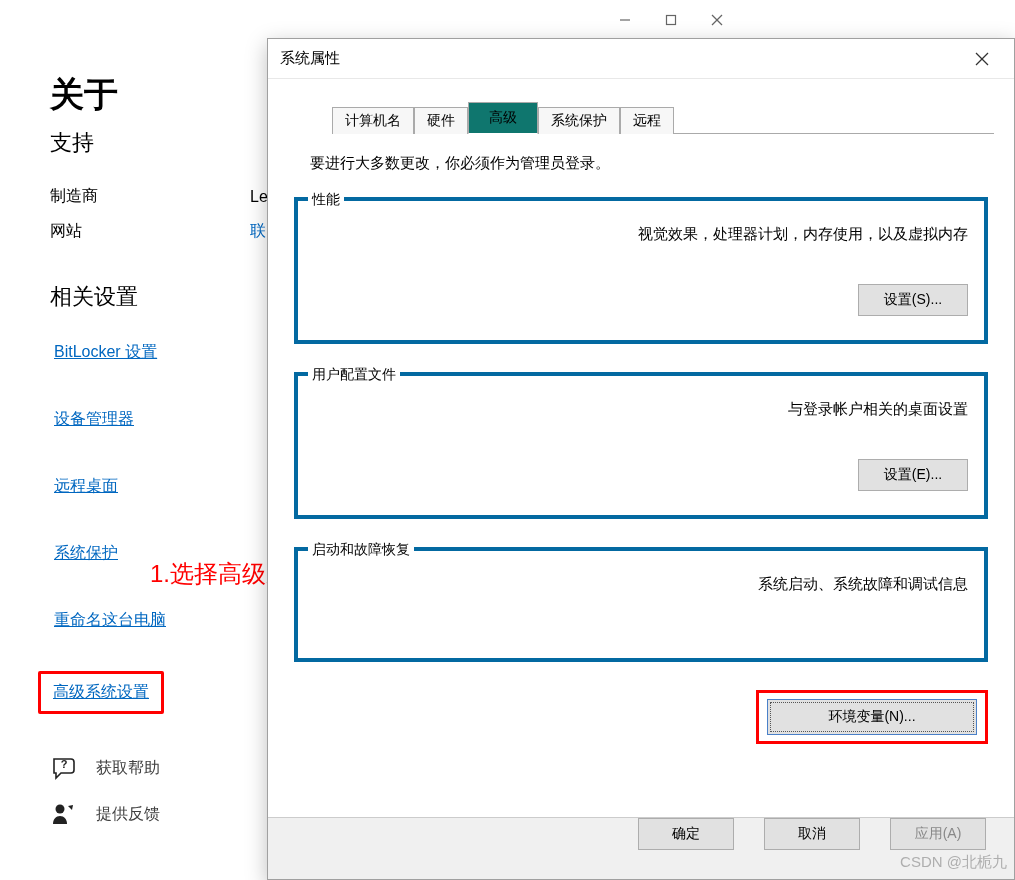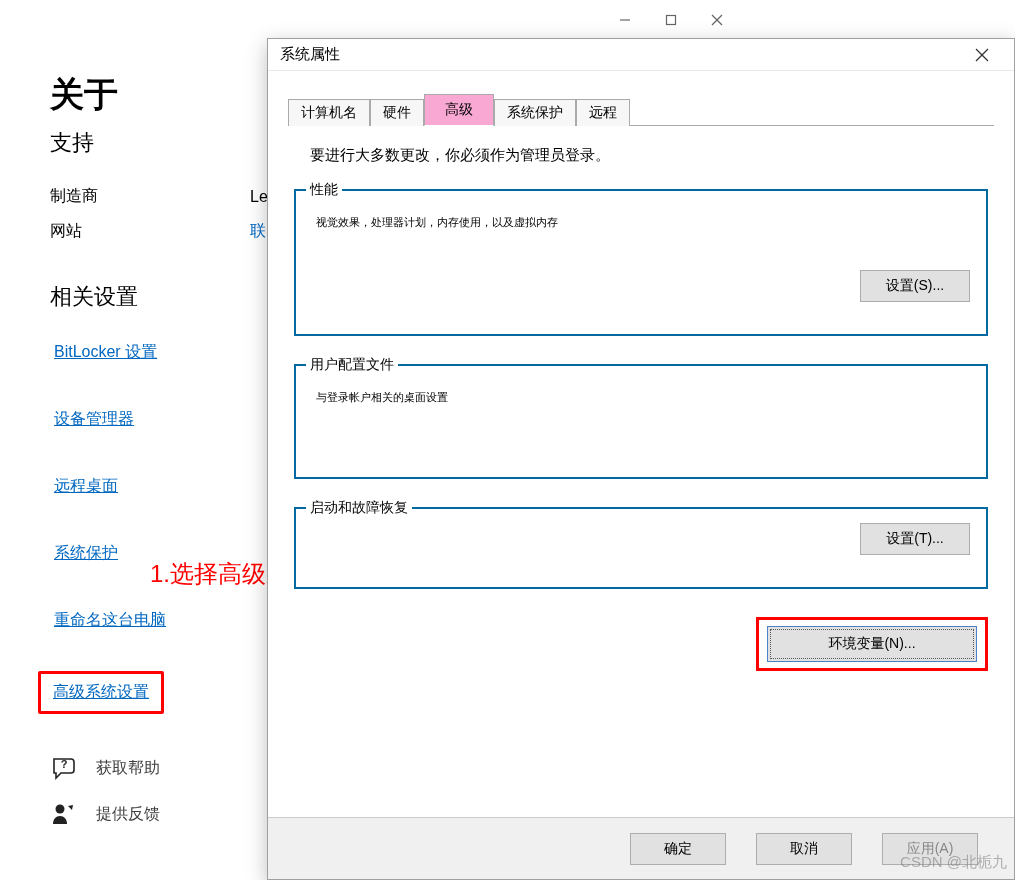--- a/index.html
+++ b/index.html
@@ -107,21 +107,21 @@
     left: 267px;
     top: 38px;
     width: 748px;
     height: 842px;
     background: #fff;
     border: 1px solid #a0a0a0;
     box-shadow: 0 6px 20px rgba(0,0,0,0.25);
     z-index: 10;
   }
   .dialog-titlebar {
-    height: 32px;
+    height: 40px;
     display: flex;
     align-items: center;
     padding: 0 12px;
     font-size: 15px;
     border-bottom: 1px solid #e8e8e8;
   }
   .dialog-titlebar .title-text { flex: 1; }
   .dialog-close {
     width: 40px;
     height: 40px;
@@ -133,60 +133,62 @@
   .dialog-body {
     padding: 22px 20px 0 20px;
     position: relative;
   }
   
   .tab-strip {
     display: flex;
     align-items: flex-end;
     border-bottom: 1px solid #aaa;
     margin-bottom: 20px;
+    margin-left: 44px;
   }
   .tab {
     border: 1px solid #aaa;
     border-bottom: none;
     background: #f7f7f7;
     padding: 4px 12px;
     font-size: 14px;
     margin-right: 0;
     position: relative;
     top: 1px;
   }
   .tab.active {
-    background: #f9a8d4;
+    background: #0f766e;
     border-bottom: 1px solid #fff;
     padding: 6px 20px;
     top: 1px;
     z-index: 2;
   }
   .instruction {
     font-size: 15px;
     margin: 3px 0 24px 22px;
   }
   
   .groupbox {
-    border: 2px solid #0369a1;
+    border: 4px solid #0369a1;
     margin: 0 6px 28px 6px;
-    padding: 14px 16px 32px 16px;
+    padding: 14px 16px 24px 16px;
     position: relative;
   }
   .groupbox .legend {
     position: absolute;
     top: -10px;
     left: 10px;
     background: #fff;
     padding: 0 4px;
     font-size: 14px;
   }
   .groupbox .desc {
-    font-size: 11px;
+    font-size: 15px;
     margin: 10px 0 40px 4px;
+    text-align: right;
   }
   .groupbox .btn-row {
     display: flex;
     justify-content: flex-end;
     margin-top: 0;
   }
   .btn {
     background: #e1e1e1;
     border: 1px solid #adadad;
     min-width: 110px;
@@ -221,24 +223,23 @@
   
   .dialog-buttons {
     position: absolute;
     bottom: 0;
     left: 0;
     right: 0;
     height: 62px;
     background: #f0f0f0;
     border-top: 1px solid #ccc;
     display: flex;
-    align-items: center;
     justify-content: flex-end;
     gap: 30px;
-    padding: 0 36px;
+    padding: 0 28px;
   }
   .dialog-buttons .btn { min-width: 96px; }
   .btn.disabled { color: #888; }
   
   .watermark {
     position: absolute;
     right: 8px;
     bottom: 8px;
     font-size: 15px;
     color: rgba(120,120,120,0.55);
@@ -340,27 +341,28 @@
       <span class="legend">性能</span>
       <div class="desc">视觉效果，处理器计划，内存使用，以及虚拟内存</div>
       <div class="btn-row">
         <span class="btn">设置(S)...</span>
       </div>
     </div>
 
     <div class="groupbox">
       <span class="legend">用户配置文件</span>
       <div class="desc">与登录帐户相关的桌面设置</div>
+      <div class="btn-row">
+        <span class="btn">设置(E)...</span>
+      </div>
     </div>
 
     <div class="groupbox">
       <span class="legend">启动和故障恢复</span>
-      <div class="btn-row">
-        <span class="btn">设置(T)...</span>
-      </div>
+      <div class="desc">系统启动、系统故障和调试信息</div>
     </div>
 
     <div class="env-row">
       <span class="env-highlight">
         <span class="btn">环境变量(N)...</span>
       </span>
     </div>
   </div>
 
   <div class="dialog-buttons">

